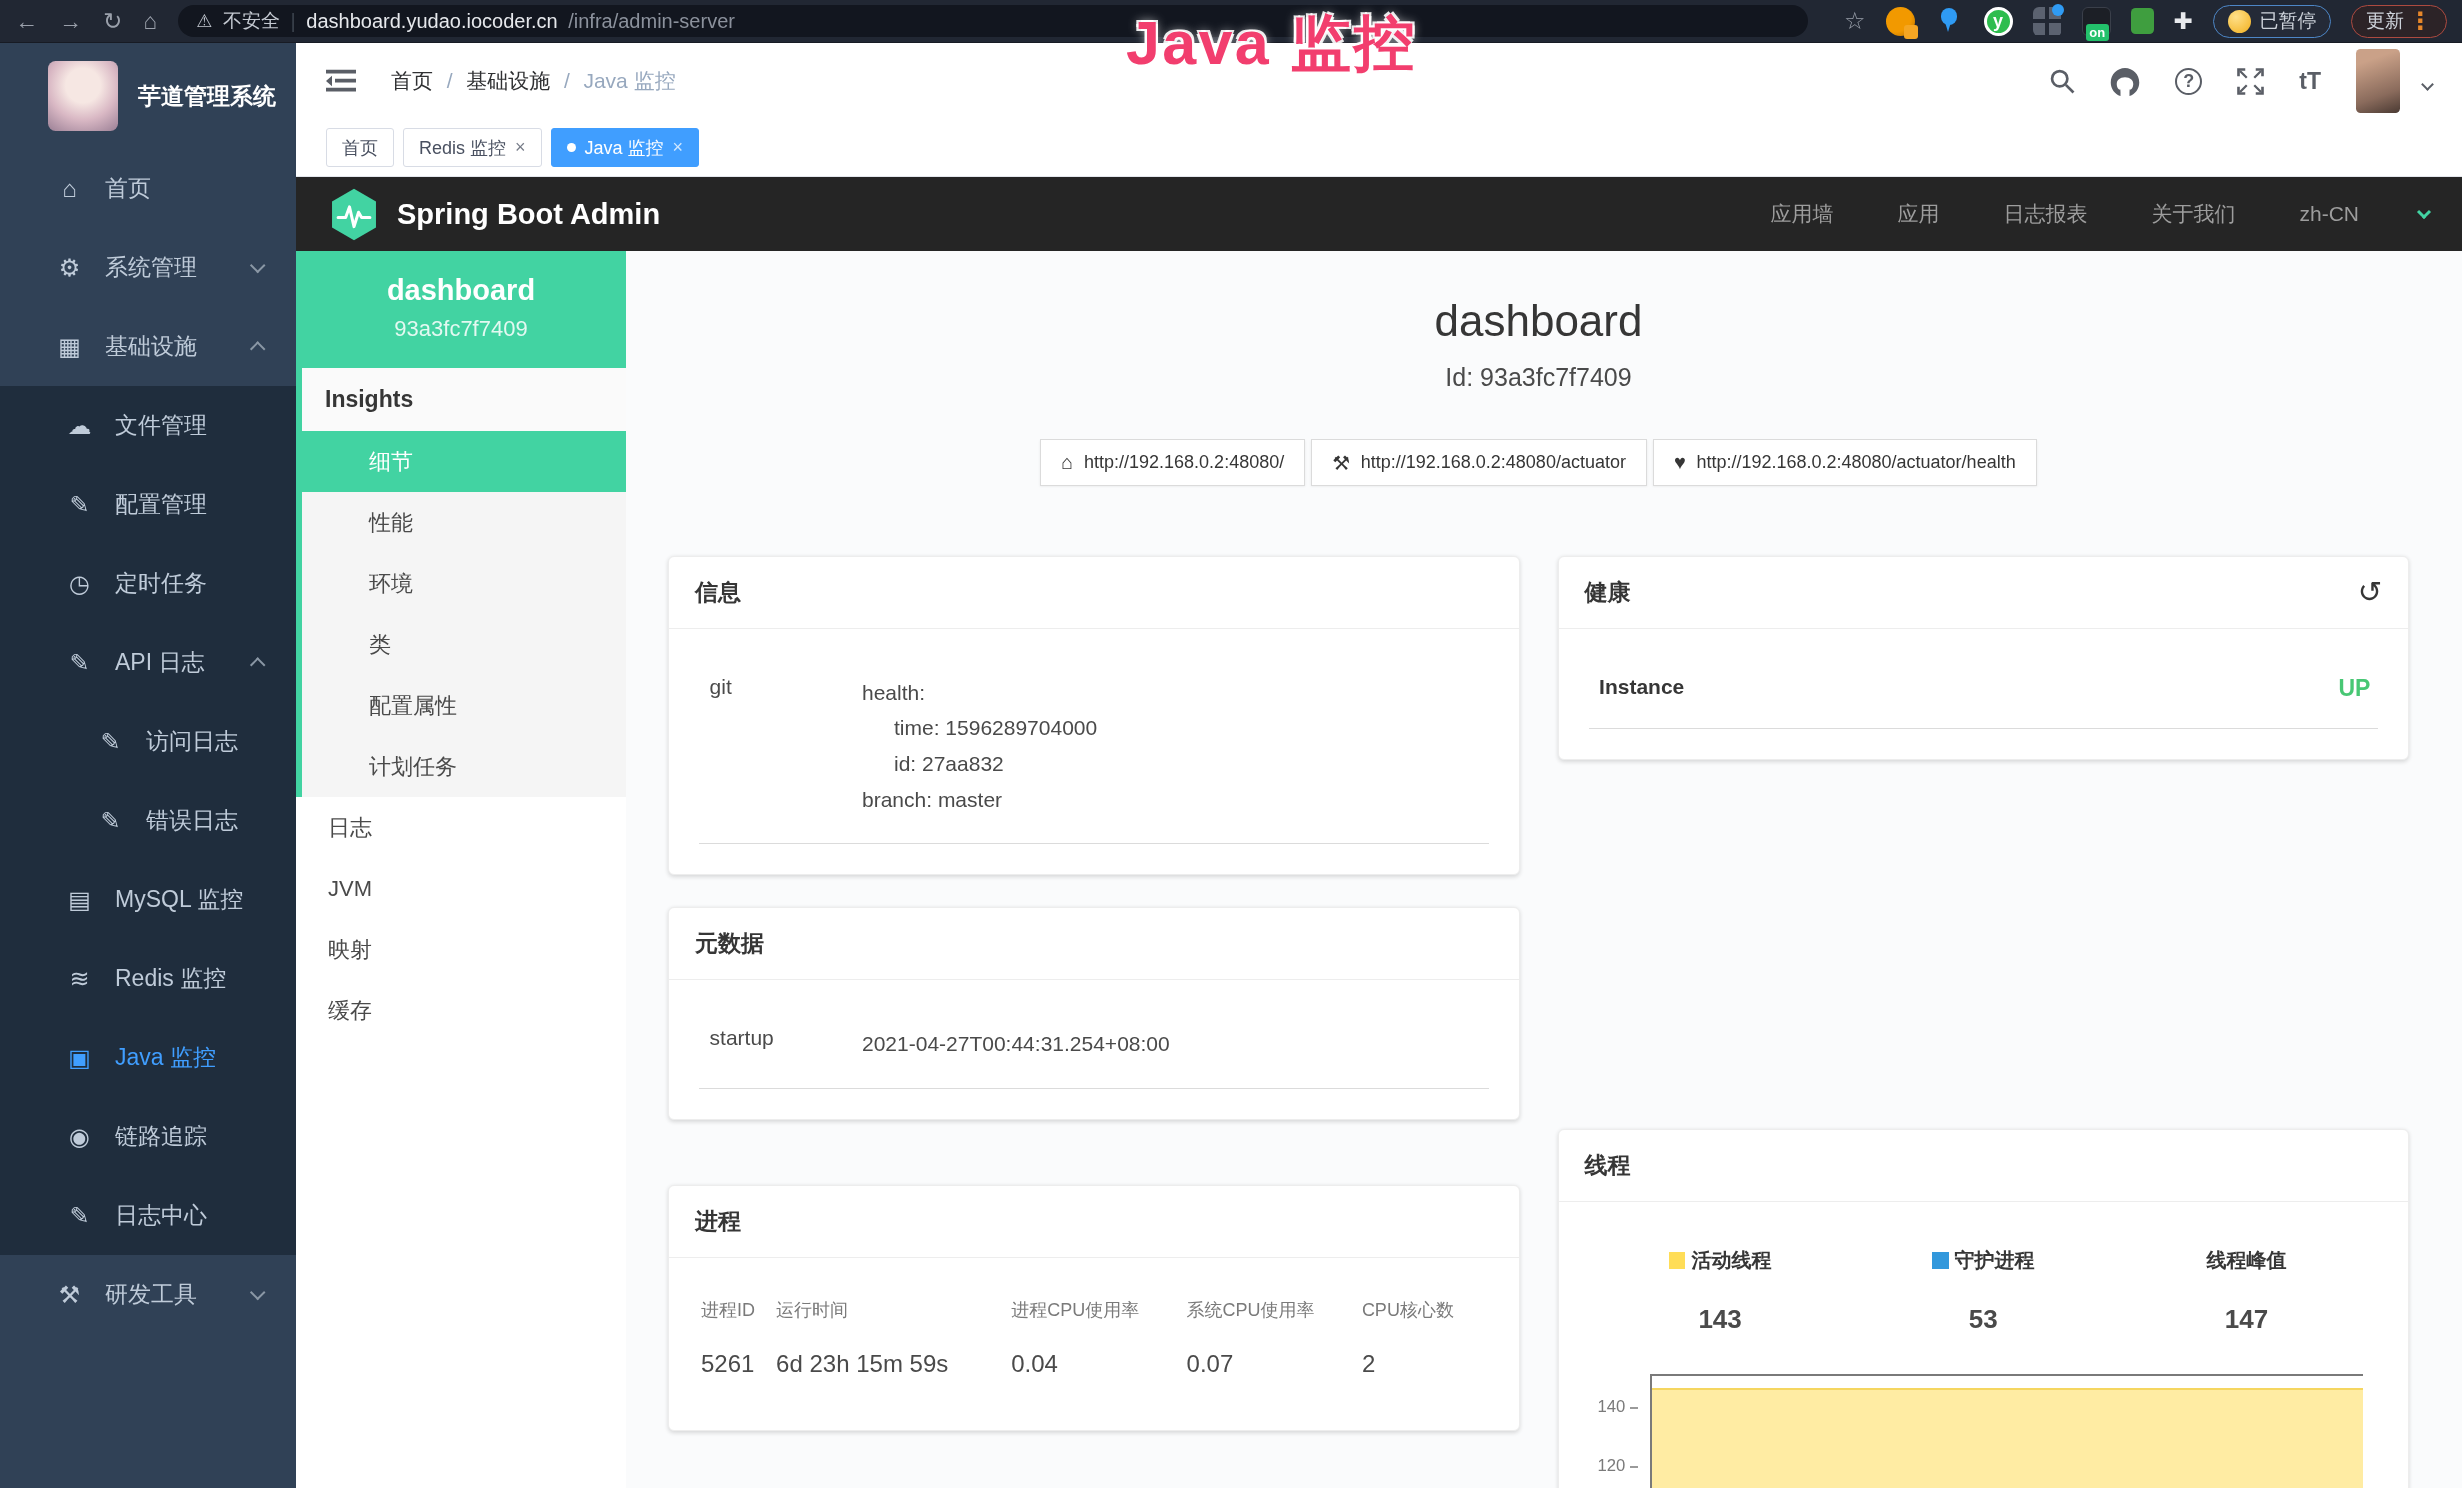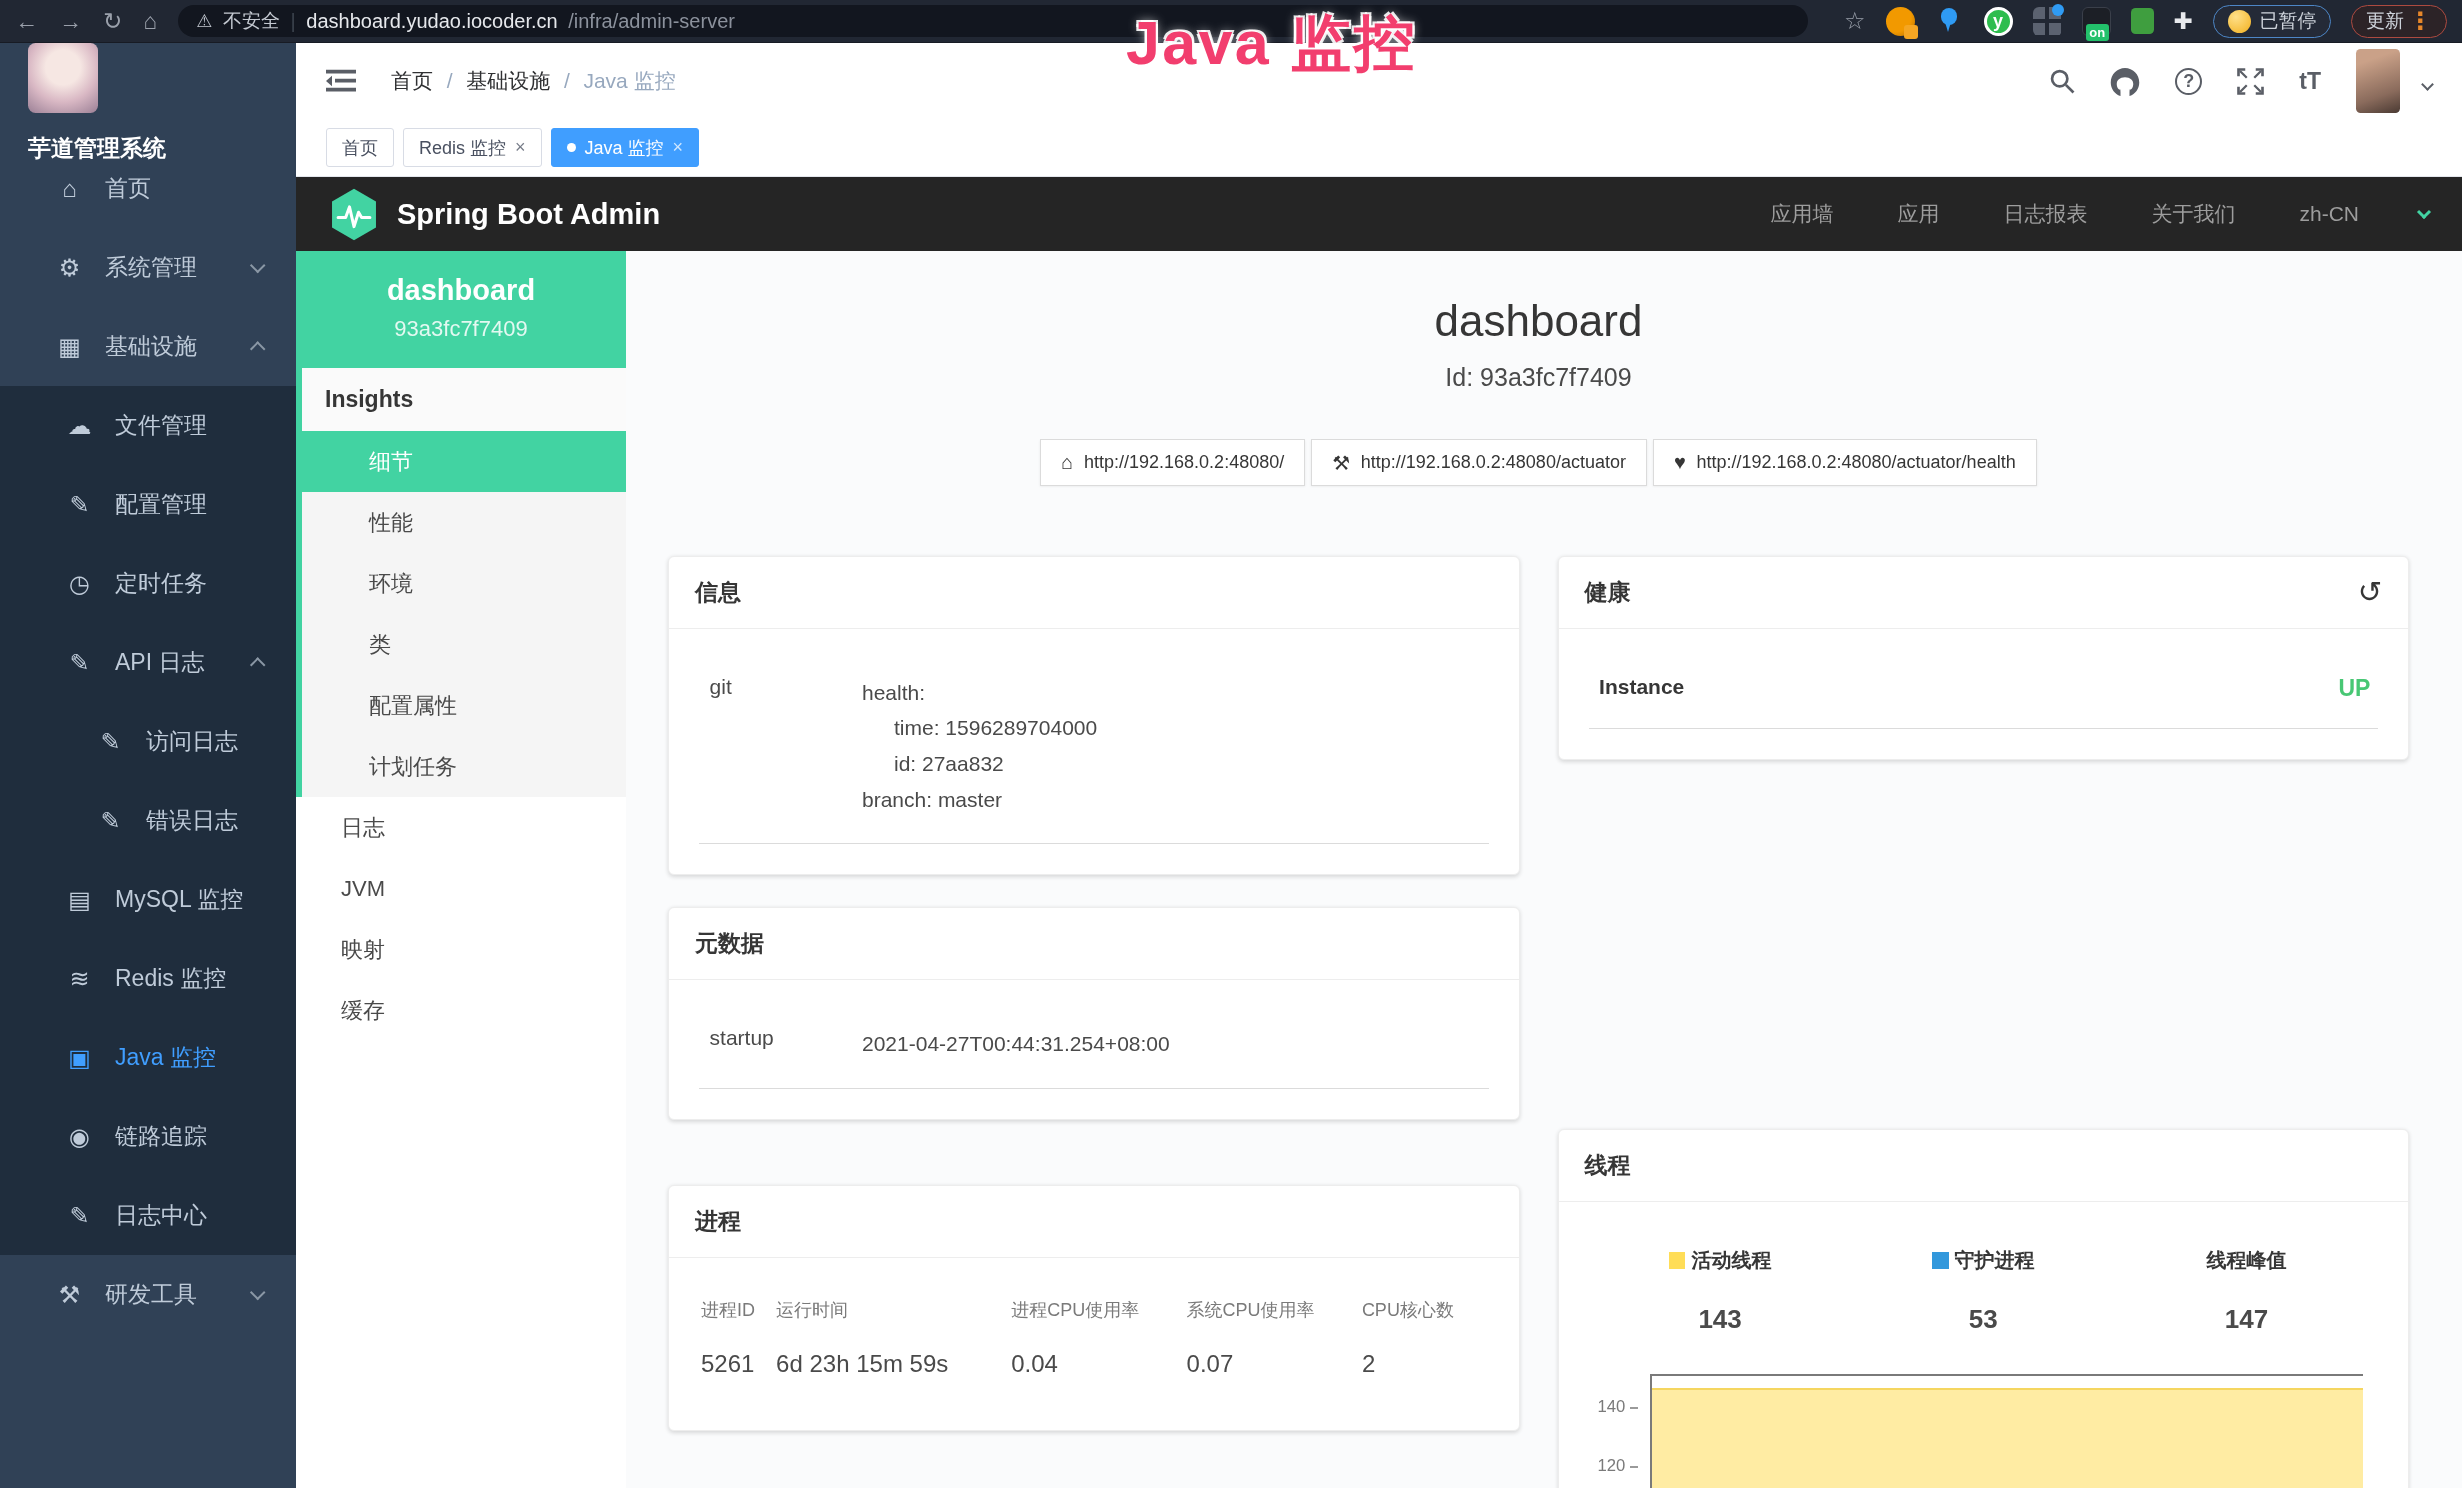--- a/index.html
+++ b/index.html
@@ -36,21 +36,21 @@
   .pill-update { border:1.9px solid #ad4a40; background:#2c2327; }
   .kebab-ic { color:#e8872a; font-size:24px; font-weight:bold; margin-left:-4.6px; }
 
   
   .annotation { position:absolute; left:1126px; top:3px; z-index:99; font-size:61px; font-weight:bold; color:#f23e6e; letter-spacing:2.3px;
     text-shadow: 2.3px 2.3px 0 rgba(255,255,255,.9), -2.3px -2.3px 0 rgba(255,255,255,.9), 2.3px -2.3px 0 rgba(255,255,255,.9), -2.3px 2.3px 0 rgba(255,255,255,.9), 0 0 10.6px rgba(255,255,255,.8); }
 
   
   .app-row { display:flex; height:1445px; }
   .main-sidebar { width:296px; background:#304156; color:#bfcbd9; flex:none; display:flex; flex-direction:column; }
-  .logo-row { height:106px; display:flex; align-items:flex-start; gap:20px; padding-left:28px;flex-direction:column; }
+  .logo-row { height:106px; display:flex; align-items:center; gap:20px; padding-left:48px; }
   .logo-img { width:70px; height:70px; border-radius:7.6px; background:radial-gradient(circle at 50% 35%, #f6e7e3 30%, #d9b8c4 60%, #9a7f95); flex:none; }
   .brand-name { font-size:23px; font-weight:bold; color:#fff; }
   .s-item { height:79px; display:flex; align-items:center; gap:21px; font-size:23px; padding-left:55px; position:relative; cursor:pointer; }
   .s-item .s-icon { width:29px; font-size:24px; text-align:center; flex:none; }
   .submenu { background:#1f2d3d; }
   .s-item.lvl2 { padding-left:65px; }
   .s-item.lvl3 { padding-left:96px; }
   .s-item.active { color:#409eff; }
   .chev { width:11.4px; height:11.4px; border-right:2.3px solid #8a97a5; border-bottom:2.3px solid #8a97a5; position:absolute; right:33px; }
   .chev.down { transform:rotate(45deg); margin-top:-4.6px; }
@@ -85,21 +85,21 @@
 
   
   .sba-body { flex:1; display:flex; min-height:0; background:#eab308; }
   .sba-sidebar { width:330px; flex:none; background:#fff; }
   .instance-header { background:#42d3a2; color:#fff; text-align:center; padding:23px 7.6px 26px; }
   .instance-name { font-size:29px; font-weight:bold; }
   .instance-id { font-size:22px; color:rgba(255,255,255,.85); margin-top:9px; }
   .insights-label { background:#fafafa; border-left:6px solid #42d3a2; padding:18px 0 18px 23px; font-size:23px; font-weight:bold; color:#363636; }
   .ins-item { height:61px; line-height:61px; padding-left:67px; font-size:22px; color:#4a4a4a; background:#f5f5f5; border-left:6px solid #42d3a2; cursor:pointer; }
   .ins-item.active { background:#42d3a2; color:#fff; border-left-color:#42d3a2; }
-  .side-item { height:61px; line-height:61px; padding-left:45px; font-size:22px; color:#4a4a4a; cursor:pointer; }
+  .side-item { height:61px; line-height:61px; padding-left:32px; font-size:22px; color:#4a4a4a; cursor:pointer; }
 
   .sba-main { flex:1; background:#fafbfc; padding:27px 53px 0 42px; overflow:hidden; min-width:0; }
   .page-title { text-align:center; font-size:44px; color:#363636; font-weight:500; margin-top:18px; }
   .page-sub { text-align:center; font-size:25px; color:#4a4a4a; margin-top:17px; }
   .link-row { display:flex; justify-content:center; gap:6px; margin-top:47px; }
   .link-btn { border:0.8px solid #dbdbdb; background:#fff; height:47px; display:flex; align-items:center; gap:10.6px; padding:0 20px; font-size:18px; color:#363636; box-shadow:0 0.8px 2.3px rgba(10,10,10,.08); cursor:pointer; white-space:nowrap; }
   .link-ic { font-size:20px; }
 
   .cards { display:flex; gap:38px; margin-top:70px; align-items:flex-start; }
   .ccol { flex:1; min-width:0; display:flex; flex-direction:column; }

